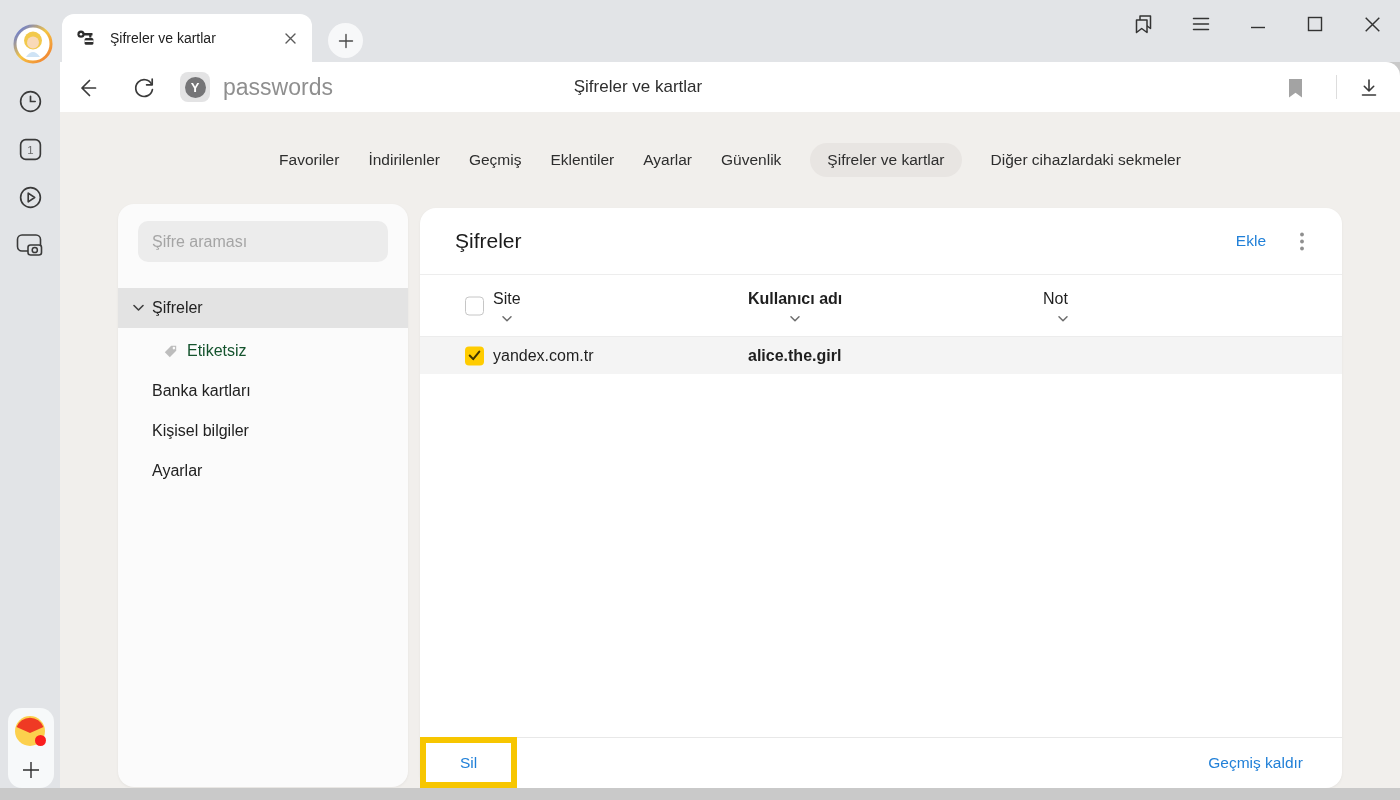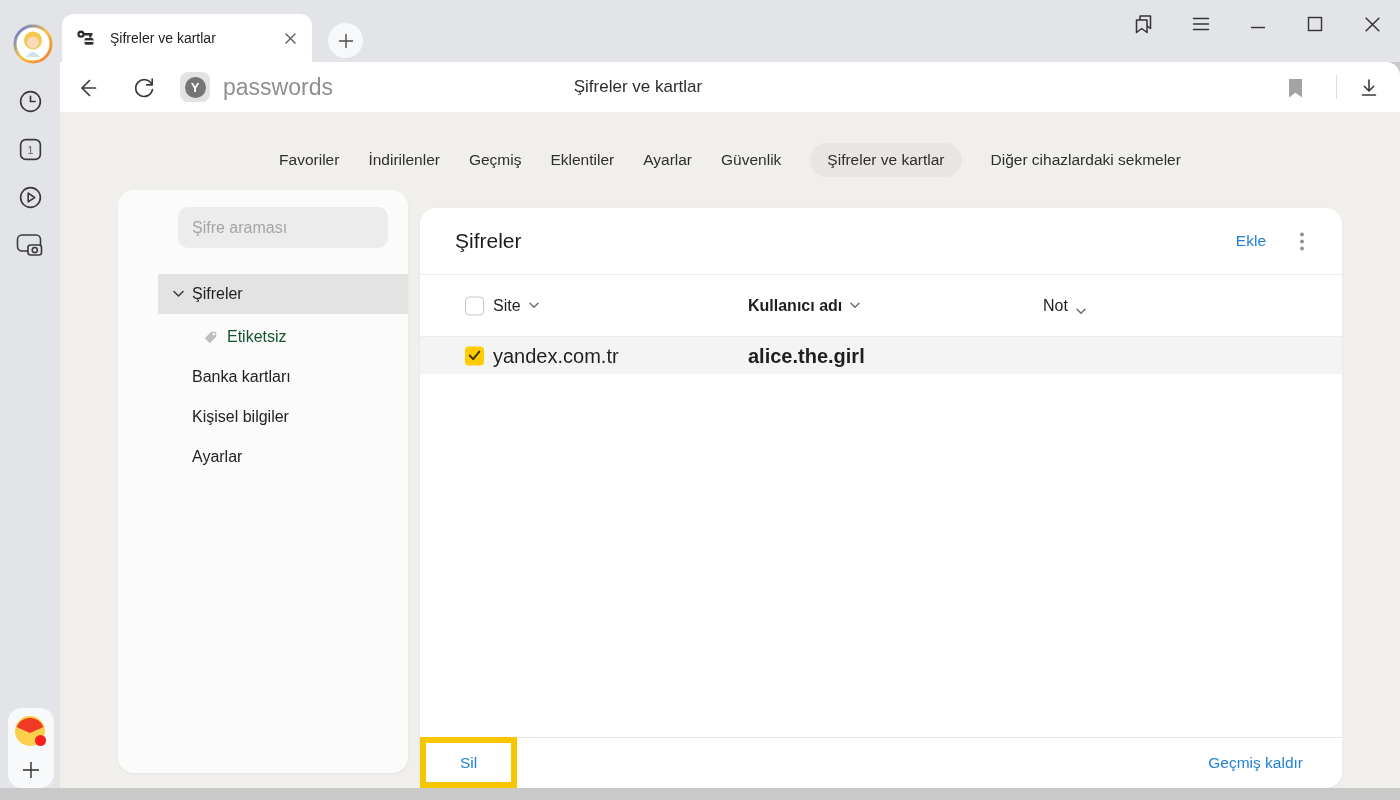--- a/index.html
+++ b/index.html
@@ -34,21 +34,21 @@
 
   
   .content { position:absolute; left:60px; top:112px; width:1340px; height:676px; background:#f1efec; }
   .bottom-strip { position:absolute; left:0; top:788px; width:1400px; height:12px; background:#c9c9c9; }
 
   .nav-tabs { position:absolute; left:0; top:29px; width:100%; height:38px; display:flex; align-items:center; justify-content:center; gap:29px; font-size:15.5px; color:#2e2e2e; }
   .nav-item { cursor:pointer; white-space:nowrap; }
   .nav-item.active { background:#e8e5e2; border-radius:19px; padding:8px 17px; }
 
   
-  .side-panel { position:absolute; left:58px; top:78px; width:290px; height:583px; background:#fbfbfb; border-radius:16px; box-shadow:0 1px 3px rgba(0,0,0,.05); overflow:hidden;padding-left:40px; }
+  .side-panel { position:absolute; left:58px; top:92px; width:290px; height:583px; background:#fbfbfb; border-radius:16px; box-shadow:0 1px 3px rgba(0,0,0,.05); overflow:hidden; }
   .search-box { margin:17px 20px 0; height:41px; background:#ececec; border-radius:10px; display:flex; align-items:center; padding:0 14px; }
   .search-box input { border:none; outline:none; background:transparent; font-family:"Liberation Sans",sans-serif; font-size:16px; color:#333; width:100%; }
   .search-box input::placeholder { color:#a5a5a5; }
   .tree { margin-top:26px; }
   .tree-row { height:40px; display:flex; align-items:center; font-size:16px; color:#222; cursor:pointer; padding-left:34px; }
   .tree-row.selected { background:#e3e3e3; padding-left:15px; }
   .tree-row.selected .chev { margin-right:8px; display:flex; }
   .tree-row.child { padding-left:45px; color:#14532d; margin-top:3px; }
   .tree-row.child .tagic { margin-right:9px; display:flex; }
 
@@ -59,22 +59,22 @@
   .spacer { flex:1; }
   .link { color:#2180d8; font-size:15.5px; cursor:pointer; white-space:nowrap; }
   .add-link { margin-right:28px; }
   .kebab { width:16px; height:20px; display:flex; align-items:center; justify-content:center; cursor:pointer; }
 
   .table-header { position:relative; height:62px; border-bottom:1px solid #ececec; }
   .table-row { position:relative; height:37px; background:#f4f4f4; }
   .cb { position:absolute; left:45px; top:50%; transform:translateY(-50%); width:19px; height:19px; border-radius:4px; cursor:pointer; }
   .cb.unchecked { background:#fff; border:1.5px solid #c6c6c6; }
   .cb.checked { background:#ffcc00; display:flex; align-items:center; justify-content:center; }
-  .colcell { position:absolute; top:50%; transform:translateY(-50%); font-size:16px; color:#1f1f1f; display:flex; align-items:center; gap:8px; cursor:pointer; }
-  .cell { position:absolute; top:50%; transform:translateY(-50%); font-size:20px; color:#1f1f1f; }
+  .colcell { position:absolute; top:50%; transform:translateY(-50%); font-size:16px; color:#1f1f1f; display:flex; align-items:center; gap:8px; cursor:pointer;flex-direction:column; }
+  .cell { position:absolute; top:50%; transform:translateY(-50%); font-size:16px; color:#1f1f1f; }
   .c-site { left:73px; } .c-user { left:328px;font-weight:bold; } .c-note { left:623px;align-items:flex-end; }
 
   .panel-footer { position:absolute; left:0; bottom:0; width:100%; height:51px; border-top:1px solid #e8e8e8; display:flex; align-items:center; }
   .sil-wrap { width:97px; text-align:center; }
   .clear-link { margin-left:auto; margin-right:39px; }
 
   .sil-highlight { position:absolute; left:360px; top:625px; width:97px; height:51px; border:6px solid #f7c600; z-index:8; pointer-events:none; }
 
   svg { display:block; }
 </style>

